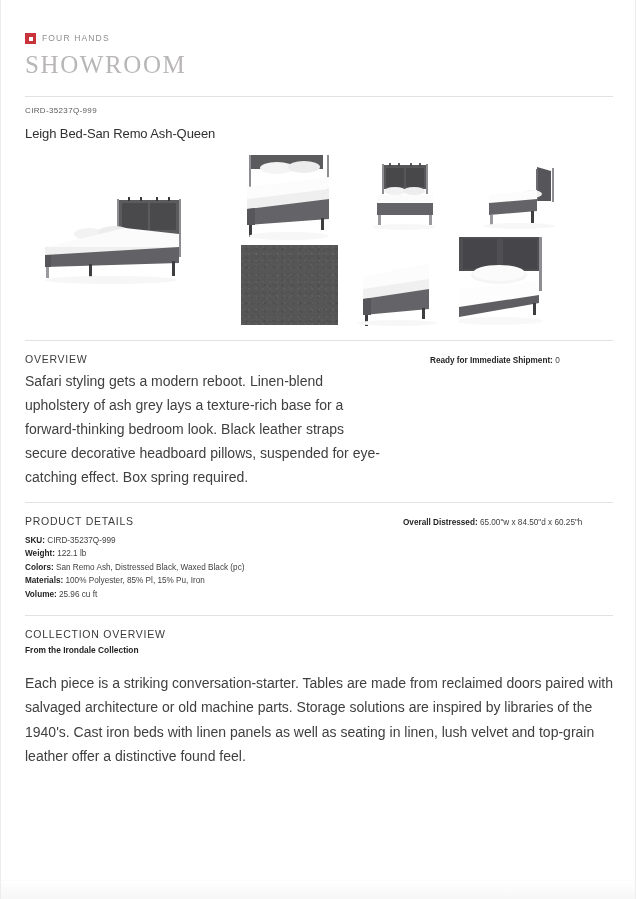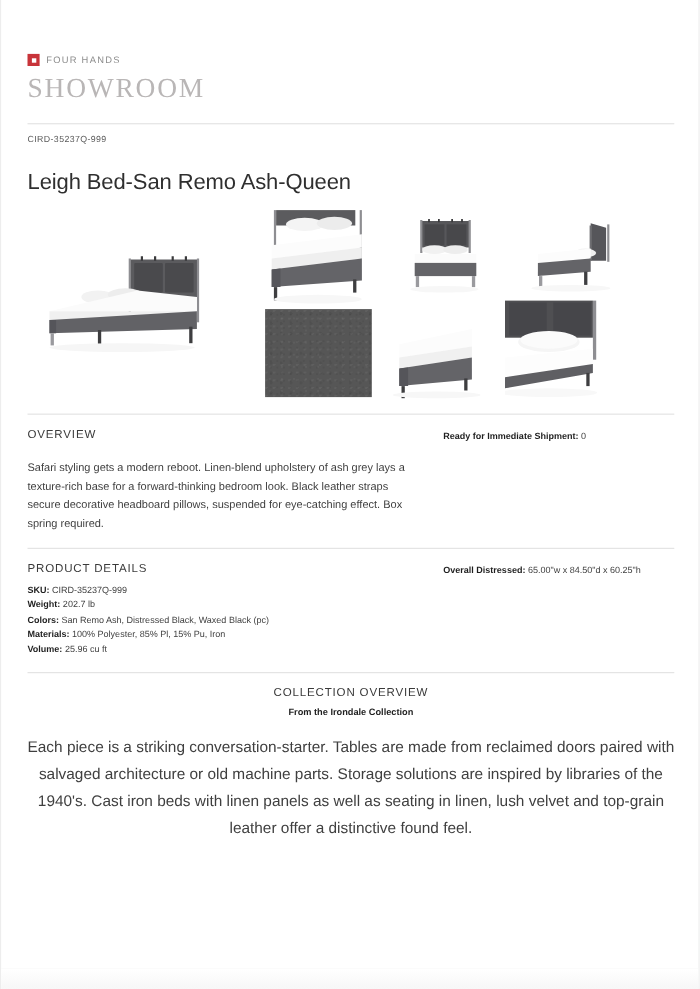--- a/index.html
+++ b/index.html
@@ -32,21 +32,21 @@
   }
   .content {
     position: absolute;
     left: 24px;
     top: 0;
     width: 588px;
   }
 
   
   .brand {
-    padding-top: 48px;
+    padding-top: 32px;
   }
   .brand-row {
     display: flex;
     align-items: center;
     gap: 6px;
     height: 13px;
   }
   .brand-mark {
     width: 11px;
     height: 11px;
@@ -88,25 +88,25 @@
 
   
   .sku-line {
     font-size: 8px;
     color: #5a5a5a;
     letter-spacing: 0.35px;
     margin-top: 10px;
     line-height: 1;
   }
   .product-title {
-    font-size: 20px;
+    font-size: 13px;
     color: #2f2f2f;
     font-weight: 400;
     letter-spacing: -0.1px;
-    margin-top: 24px;
+    margin-top: 12px;
     line-height: 1.1;
   }
 
   
   .gallery {
     position: relative;
     margin-top: 12px;
     height: 175px;
   }
   .shot {
@@ -135,45 +135,45 @@
   .col-right { flex: 1; padding-left: 18px; }
 
   .sec-head {
     font-size: 10.5px;
     color: #3a3a3a;
     letter-spacing: 0.75px;
     font-weight: 400;
     line-height: 1;
   }
   .sec-body {
-    font-size: 10px;
+    font-size: 14px;
     color: #3f3f3f;
     line-height: 1.72;
-    margin-top: 16px;
+    margin-top: 4px;
   }
 
   .kv {
     font-size: 8.2px;
     color: #3f3f3f;
     line-height: 1.64;
   }
   .kv b { color: #1f1f1f; font-weight: 700; }
 
   .ship-line {
     font-size: 8.2px;
     color: #3f3f3f;
     line-height: 1.62;
   }
   .ship-line b { color: #1f1f1f; font-weight: 700; }
 
   .details-list { margin-top: 7px; }
 
-  .overview-wrap { padding-top: 13px; }
+  .overview-wrap { padding-top: 13px; gap: 27px; }
   .details-wrap { padding-top: 13px; }
-  .collection-wrap { padding-top: 13px; text-align: center; }
+  .collection-wrap { padding-top: 13px; }
 
   .collection-sub {
     font-size: 8.4px;
     font-weight: 700;
     color: #1f1f1f;
     margin-top: 7px;
     line-height: 1;
   }
   .collection-body {
     font-size: 14px;
@@ -333,21 +333,21 @@
     <div class="section details-wrap">
       <div class="col-left">
         <div class="sec-head">PRODUCT DETAILS</div>
         <div class="details-list">
           <div class="kv">
             <b>SKU:</b>
             <span>CIRD-35237Q-999</span>
           </div>
           <div class="kv">
             <b>Weight:</b>
-            <span>202.7 lb</span>
+            <span>122.1 lb</span>
           </div>
           <div class="kv">
             <b>Colors:</b>
             <span>San Remo Ash, Distressed Black, Waxed Black (pc)</span>
           </div>
           <div class="kv">
             <b>Materials:</b>
             <span>100% Polyester, 85% Pl, 15% Pu, Iron</span>
           </div>
           <div class="kv">

